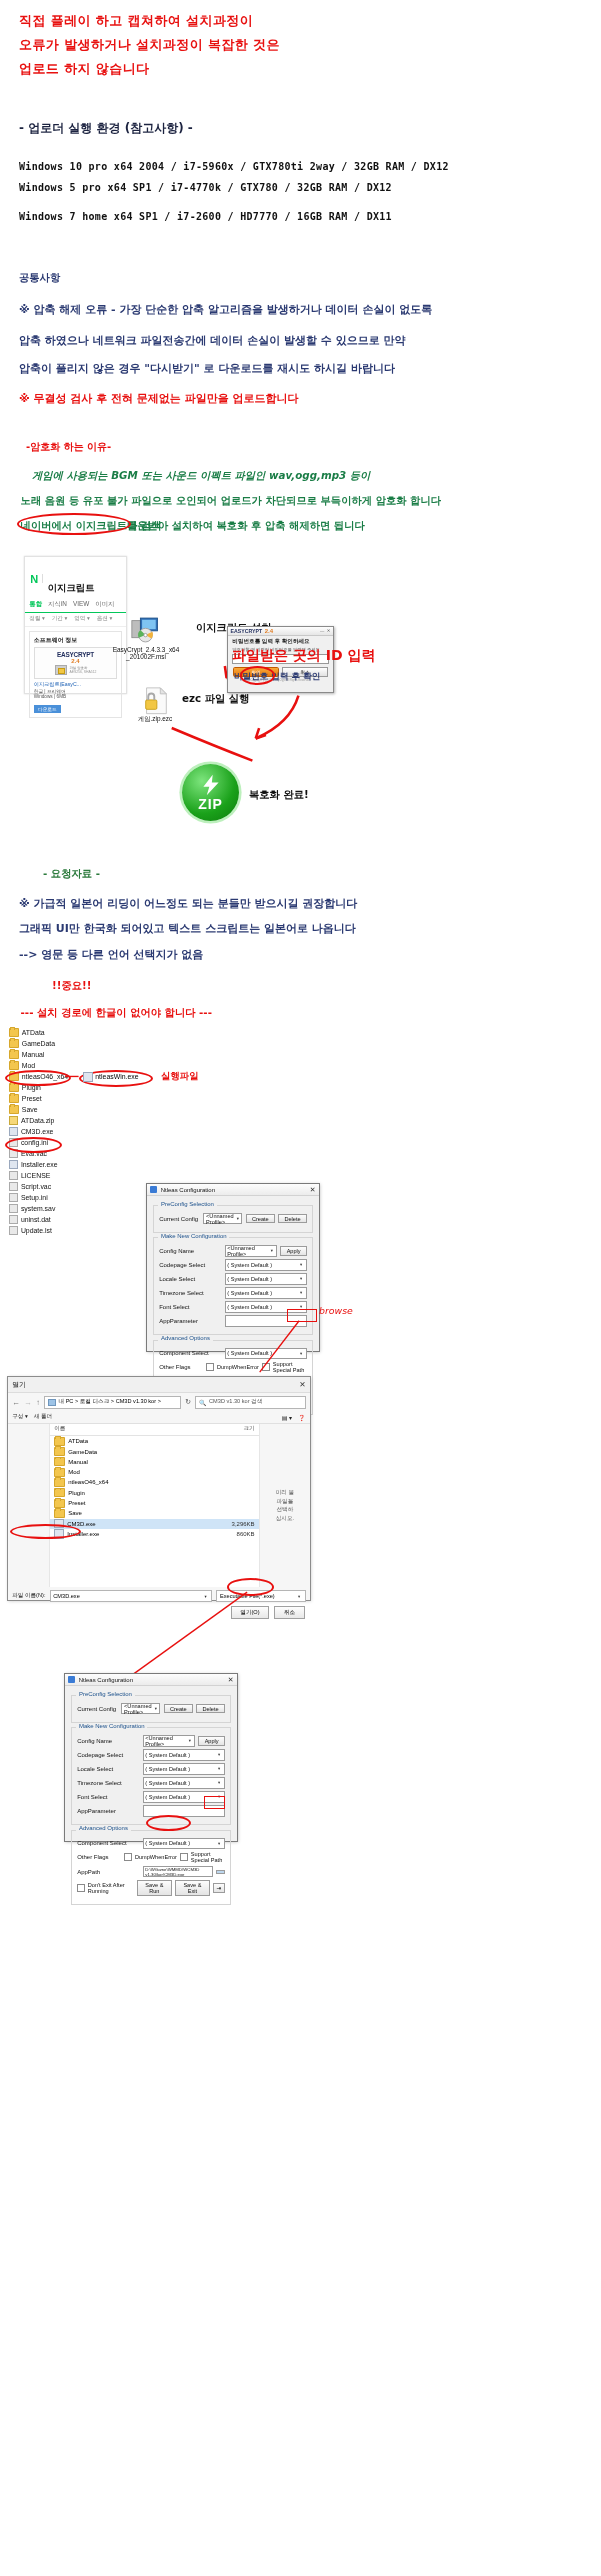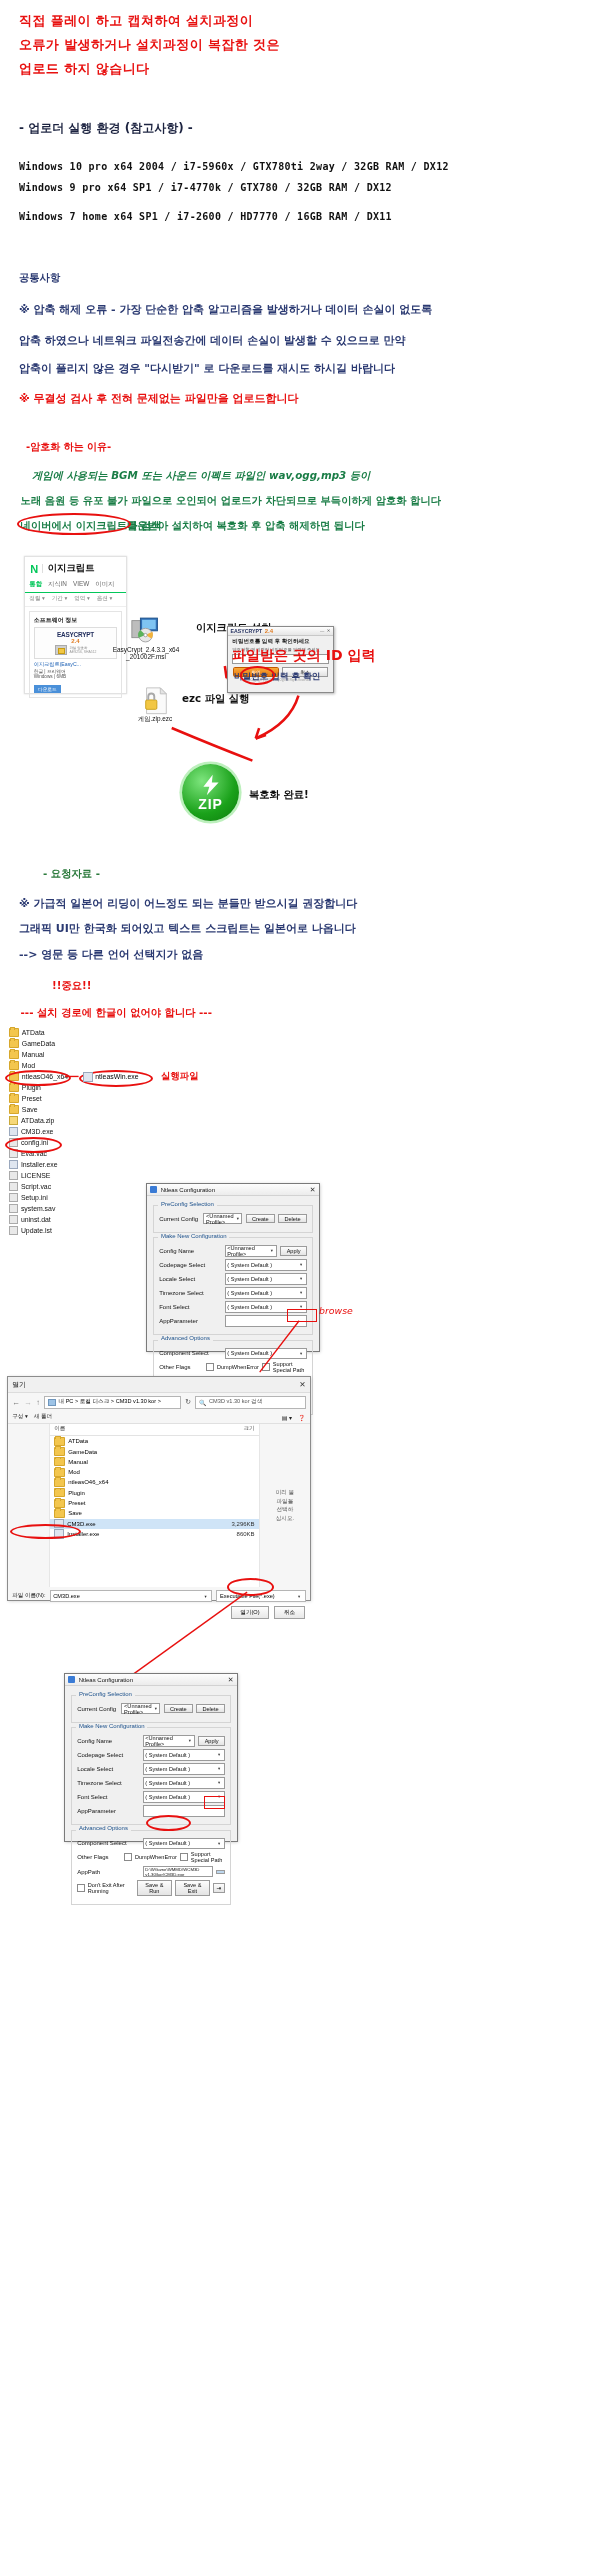--- a/index.html
+++ b/index.html
@@ -17,21 +17,21 @@
   .body-n{font-size:11px;color:#2b3a72;white-space:nowrap;font-weight:bold;}
   .body-r{font-size:11px;color:#e8100f;white-space:nowrap;font-weight:bold;}
   .body-g{font-size:10.3px;color:#1a7d46;white-space:nowrap;font-weight:bold;}
 
   .ellipse-mark{border:2.1px solid #e8100f;border-radius:50%;}
   .rect-mark{border:1.7px solid #e8100f;}
 
   
   .naver{background:#fff;border:0.9px solid #e2e2e2;box-shadow:0 0 1.7px rgba(0,0,0,.15);}
   .nv-logo{color:#03c75a;font-weight:bold;font-size:11px;}
-  .nv-q{font-weight:bold;font-size:9.4px;color:#111;}
+  .nv-q{font-weight:bold;font-size:9.4px;color:#111;margin-top:20px;}
   .nv-tabs{border-bottom:1.7px solid #03c75a;display:flex;gap:6px;padding:1.7px 4.3px 2.6px 4.3px;font-size:6.4px;color:#666;}
   .nv-tabs .on{color:#03c75a;font-weight:bold;}
   .nv-filters{display:flex;gap:6.9px;padding:2.6px 4.3px;font-size:5.6px;color:#888;border-bottom:0.9px solid #eee;}
   .sw-card{border:0.9px solid #e4e4e4;margin:4.3px;padding:3.4px;}
   .sw-title{font-size:6px;font-weight:bold;color:#222;}
   .ez-box{border:0.9px solid #ddd;background:#fdfdfd;text-align:center;padding:2.6px 0;margin-top:2.6px;}
   .ez-t1{font-size:6.4px;font-weight:bold;color:#1d2a5a;letter-spacing:-0.2px;}
   .ez-ver{font-size:6px;font-weight:bold;color:#e07b20;}
   .sw-link{font-size:5.2px;color:#1a5fb4;margin-top:1.7px;}
   .sw-meta{font-size:4.7px;color:#555;}
@@ -99,21 +99,21 @@
 </style>
 </head>
 <body>
 
 <div class="abs hand intro red" style="left:19px;top:12px;">직접 플레이 하고 캡쳐하여 설치과정이</div>
 <div class="abs hand intro red" style="left:19px;top:36px;">오류가 발생하거나 설치과정이 복잡한 것은</div>
 <div class="abs hand intro red" style="left:19px;top:60px;">업로드 하지 않습니다</div>
 
 <div class="abs hand spec-head" style="left:19px;top:120px;">- 업로더 실행 환경 (참고사항) -</div>
 <div class="abs mono spec" style="left:19px;top:161px;">Windows 10 pro x64 2004 / i7-5960x / GTX780ti 2way / 32GB RAM / DX12</div>
-<div class="abs mono spec" style="left:19px;top:182px;">Windows 9 pro x64 SP1 / i7-4770k / GTX780 / 32GB RAM / DX12</div>
+<div class="abs mono spec" style="left:19px;top:182px;">Windows 5 pro x64 SP1 / i7-4770k / GTX780 / 32GB RAM / DX12</div>
 <div class="abs mono spec" style="left:19px;top:211px;">Windows 7 home x64 SP1 / i7-2600 / HD7770 / 16GB RAM / DX11</div>
 
 <div class="abs hand sec-title" style="left:19px;top:271px;">공통사항</div>
 <div class="abs hand body-n" style="left:19px;top:302px;">※ 압축 해제 오류 - 가장 단순한 압축 알고리즘을 발생하거나 데이터 손실이 없도록</div>
 <div class="abs hand body-n" style="left:19px;top:333px;">압축 하였으나 네트워크 파일전송간에 데이터 손실이 발생할 수 있으므로 만약</div>
 <div class="abs hand body-n" style="left:19px;top:361px;">압축이 풀리지 않은 경우 "다시받기" 로 다운로드를 재시도 하시길 바랍니다</div>
 <div class="abs hand body-r" style="left:19px;top:391px;">※ 무결성 검사 후 전혀 문제없는 파일만을 업로드합니다</div>
 
 <div class="abs hand" style="left:26px;top:440px;font-size:10px;font-weight:bold;color:#e8100f;">-암호화 하는 이유-</div>
 <div class="abs hand body-g" style="left:32px;top:469px;font-style:italic;">게임에 사용되는 BGM 또는 사운드 이펙트 파일인 wav,ogg,mp3 등이</div>

